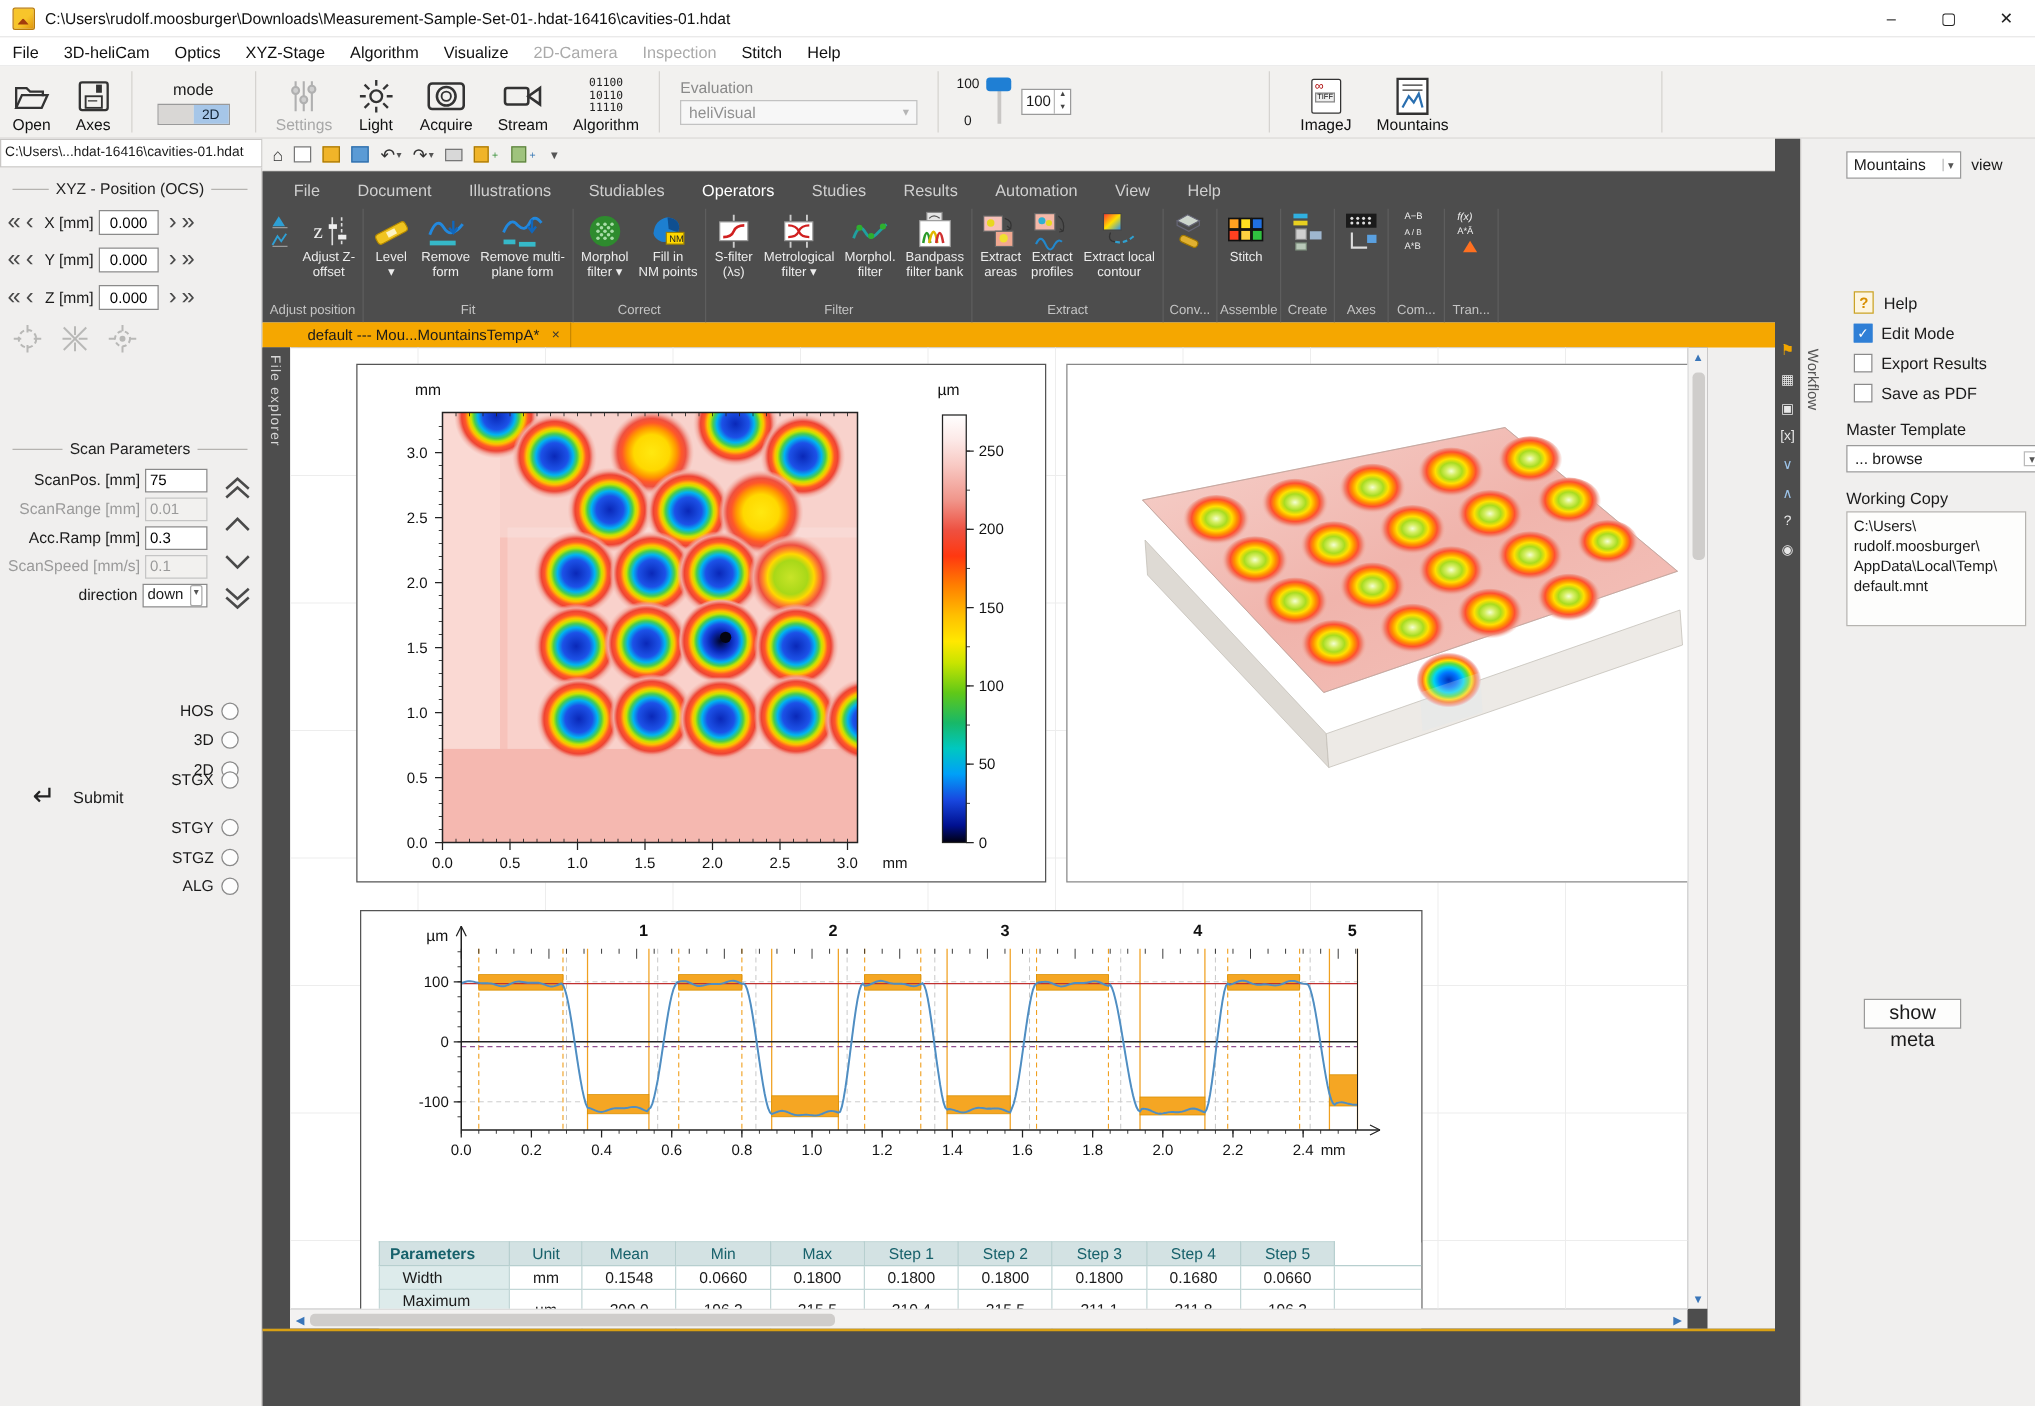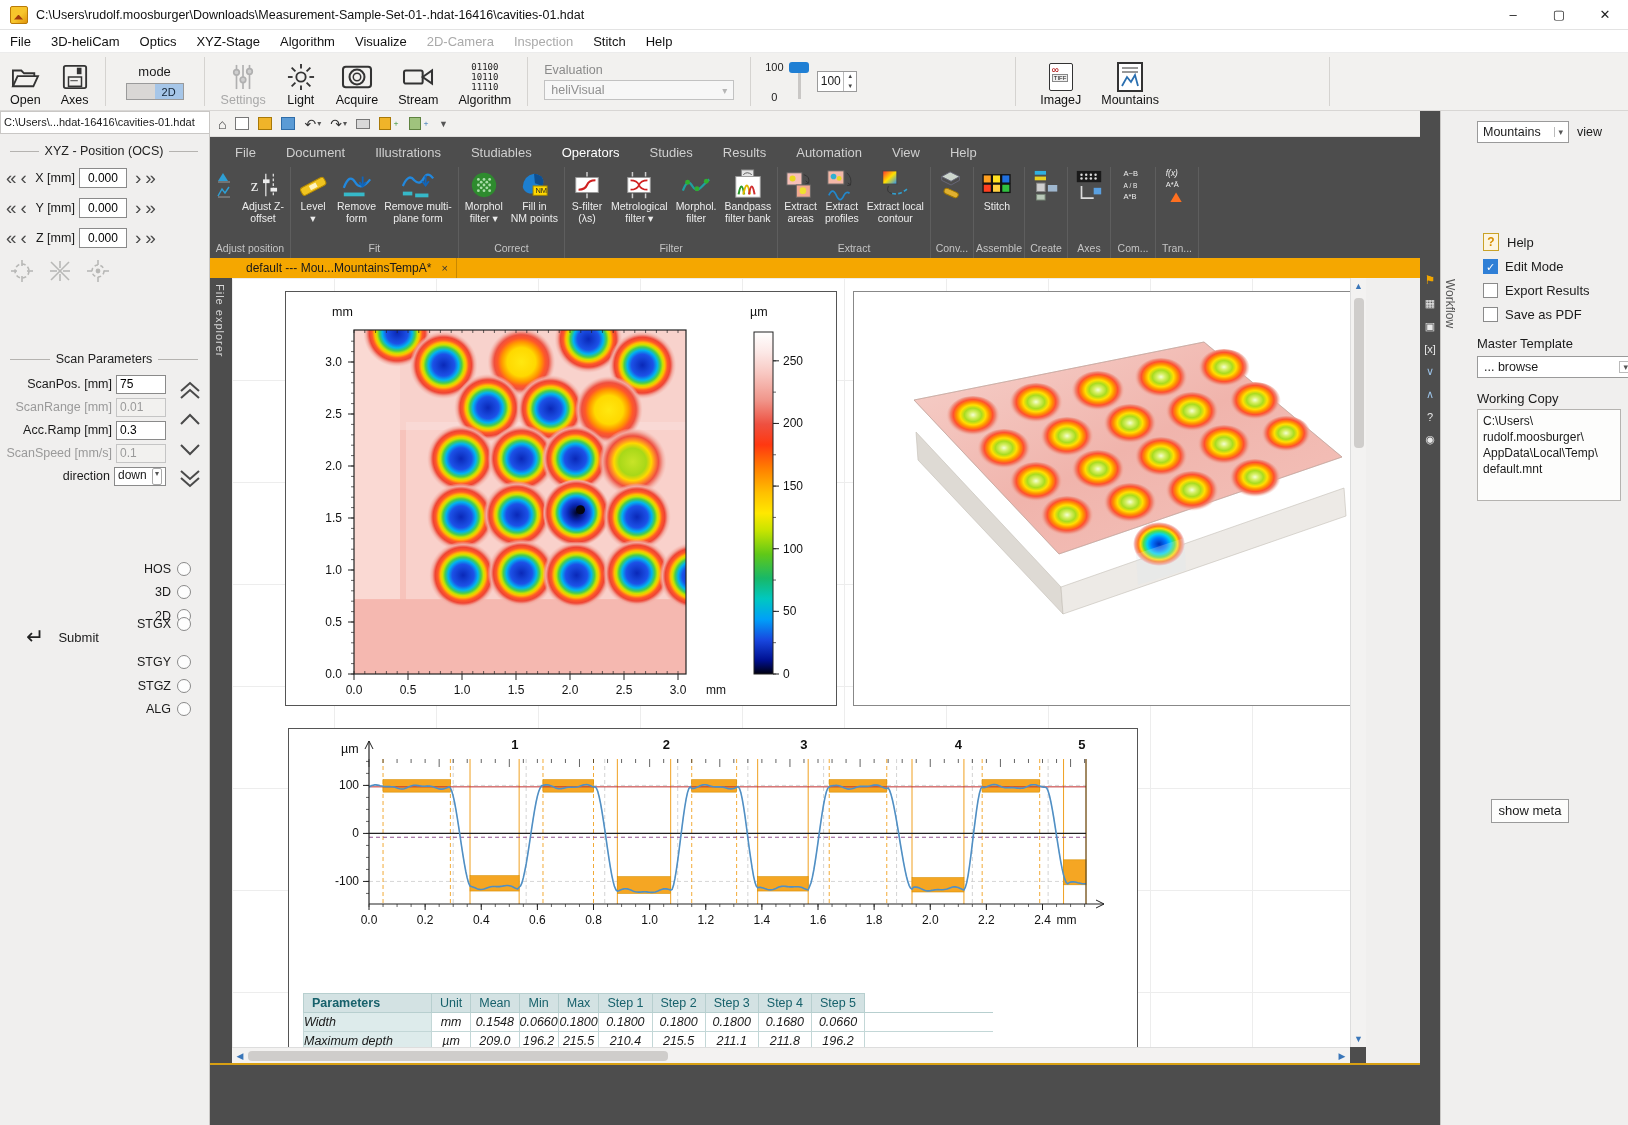--- a/index.html
+++ b/index.html
@@ -158,27 +158,27 @@
   .cb-box.checked { background:#2f7fd6; border-color:#2f7fd6; }
   .cb-label { font-size:13px; }
   #mt-label { position:absolute; left:36px; top:225px; font-size:13px; }
   #mt-select { position:absolute; left:36px; top:245px; width:162px; height:22px; border:1px solid #9a9a9a;
                background:#fff; font-size:12.5px; display:flex; align-items:center; padding:0 6px; }
   #mt-select .arrow { margin-left:auto; border:1px solid #bbb; font-size:9px; padding:0 3px; color:#555; }
   #wc-label { position:absolute; left:36px; top:280px; font-size:13px; }
   #wc-box { position:absolute; left:36px; top:298px; width:144px; height:92px; border:1px solid #b5b3b0;
             background:#fdfdfc; font-size:12px; line-height:16px; padding:3px 5px; white-space:pre-line; }
   #showmeta { position:absolute; left:50px; top:688px; width:78px; height:24px; border:1px solid #9a9a9a;
-              background:#fdfdfc; font-size:13px; text-align:center; line-height:22px; }
+              background:#fdfdfc; font-size:16px; text-align:center; line-height:22px; }
 
   
   #param-table { position:absolute; left:14px; top:264px; border-collapse:collapse; font-size:12.5px; }
   #param-table th { background:#d3e2e3; color:#17616b; font-weight:normal; border:1px solid #b7cfcf; padding:2px 8px; }
   #param-table th:first-child { font-weight:bold; text-align:left; width:128px; }
-  #param-table td { border:1px solid #c3d7d7; padding:2px 0; text-align:center; background:#fff;font-style:italic; }
+  #param-table td { border:1px solid #c3d7d7; padding:2px 18px; text-align:center; background:#fff; }
   #param-table td:first-child { background:#ddebeb; text-align:left; }
   #param-table .filler { border-top:none; border-right:none; background:#fff; width:128px; }
   #param-table th.filler { background:#fff; border:none; border-bottom:1px solid #b7cfcf; }
 </style>
 </head>
 <body>
 
 <div id="app">
 
   <div id="titlebar" class="abs">

